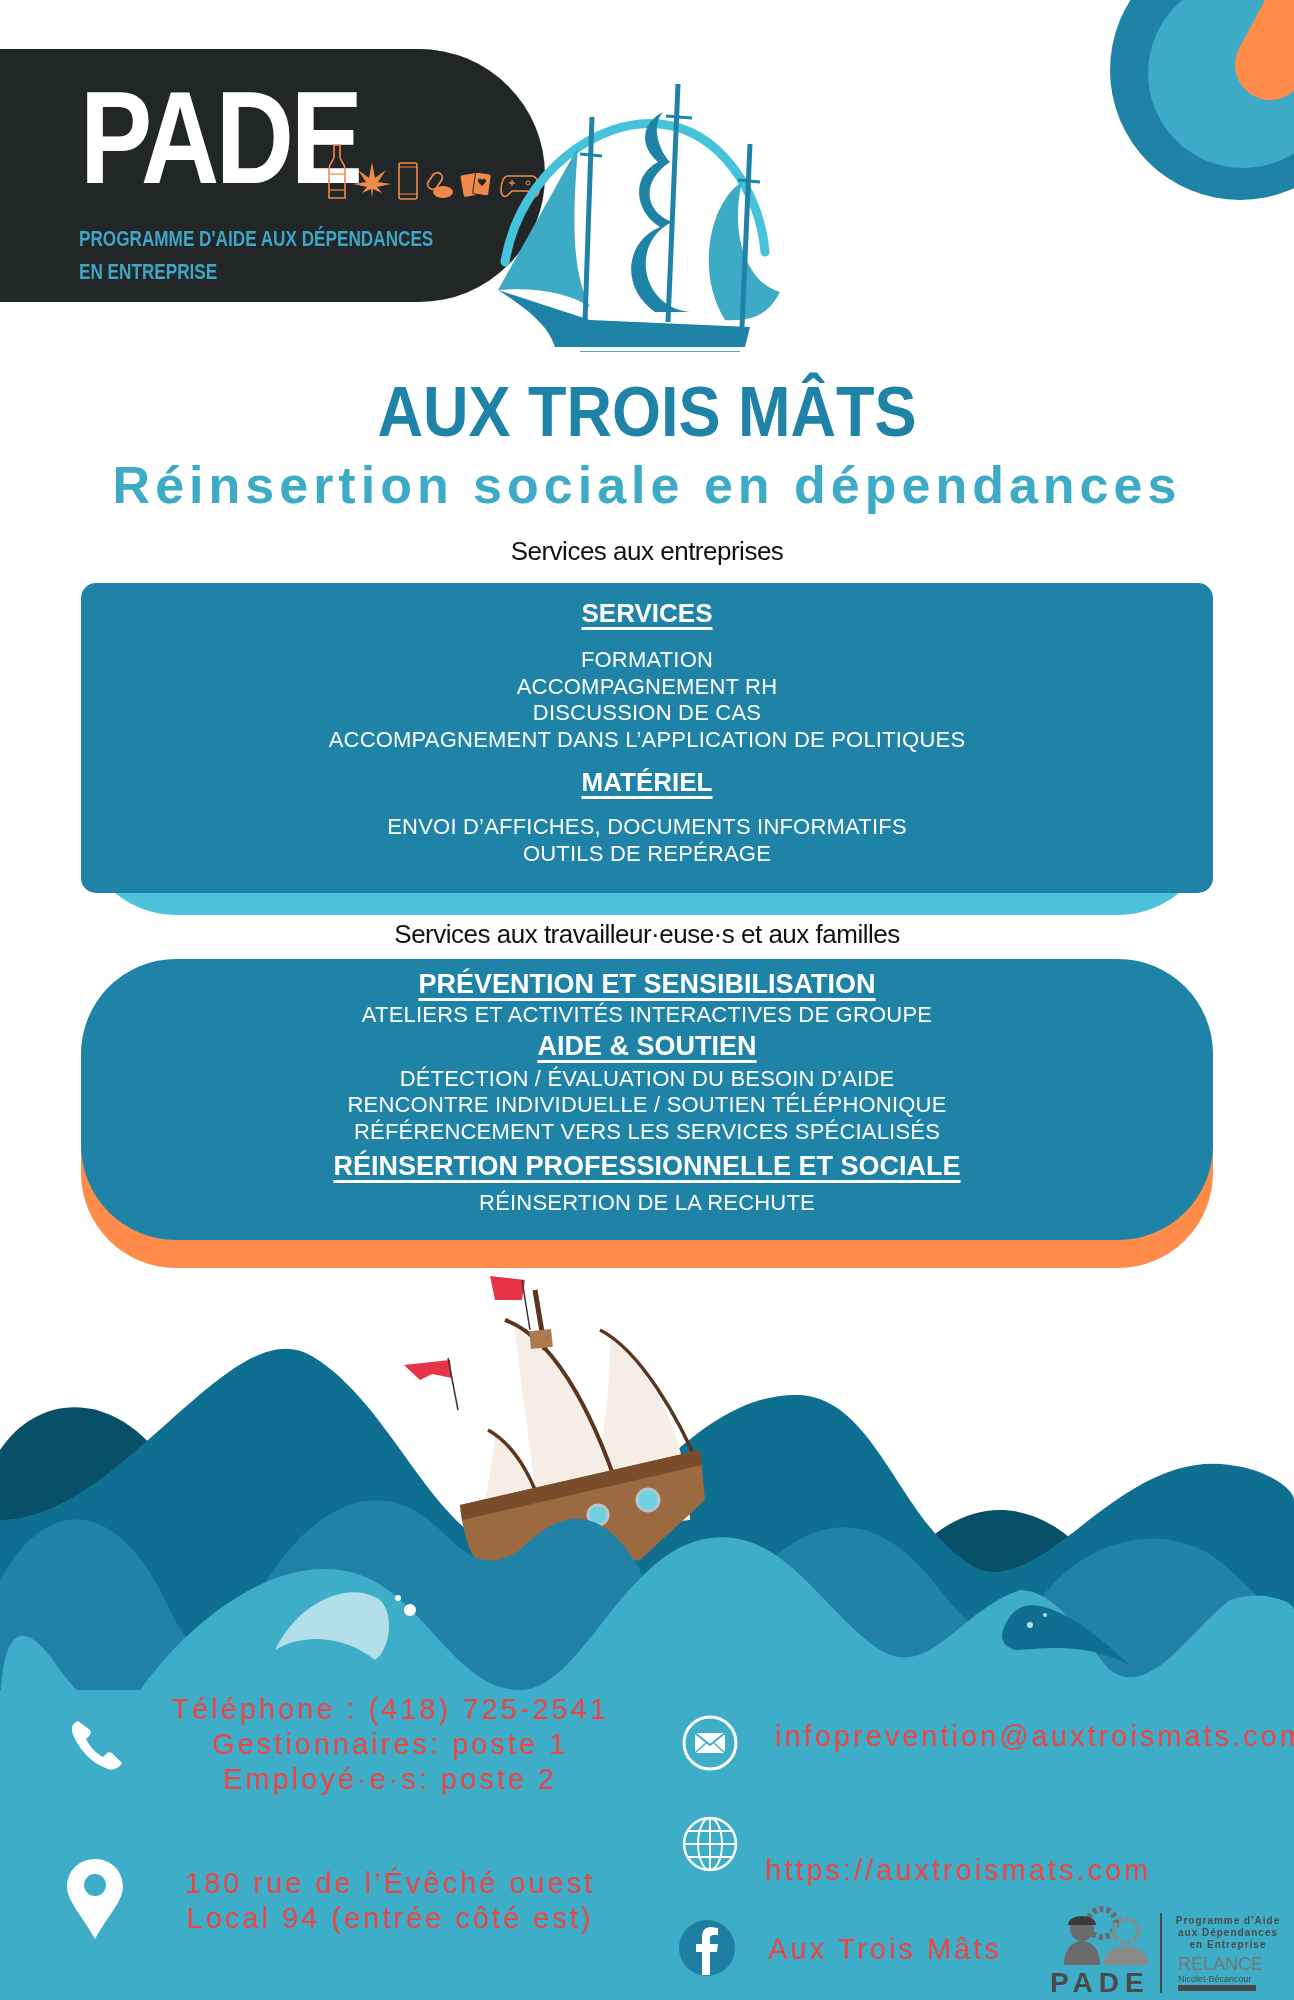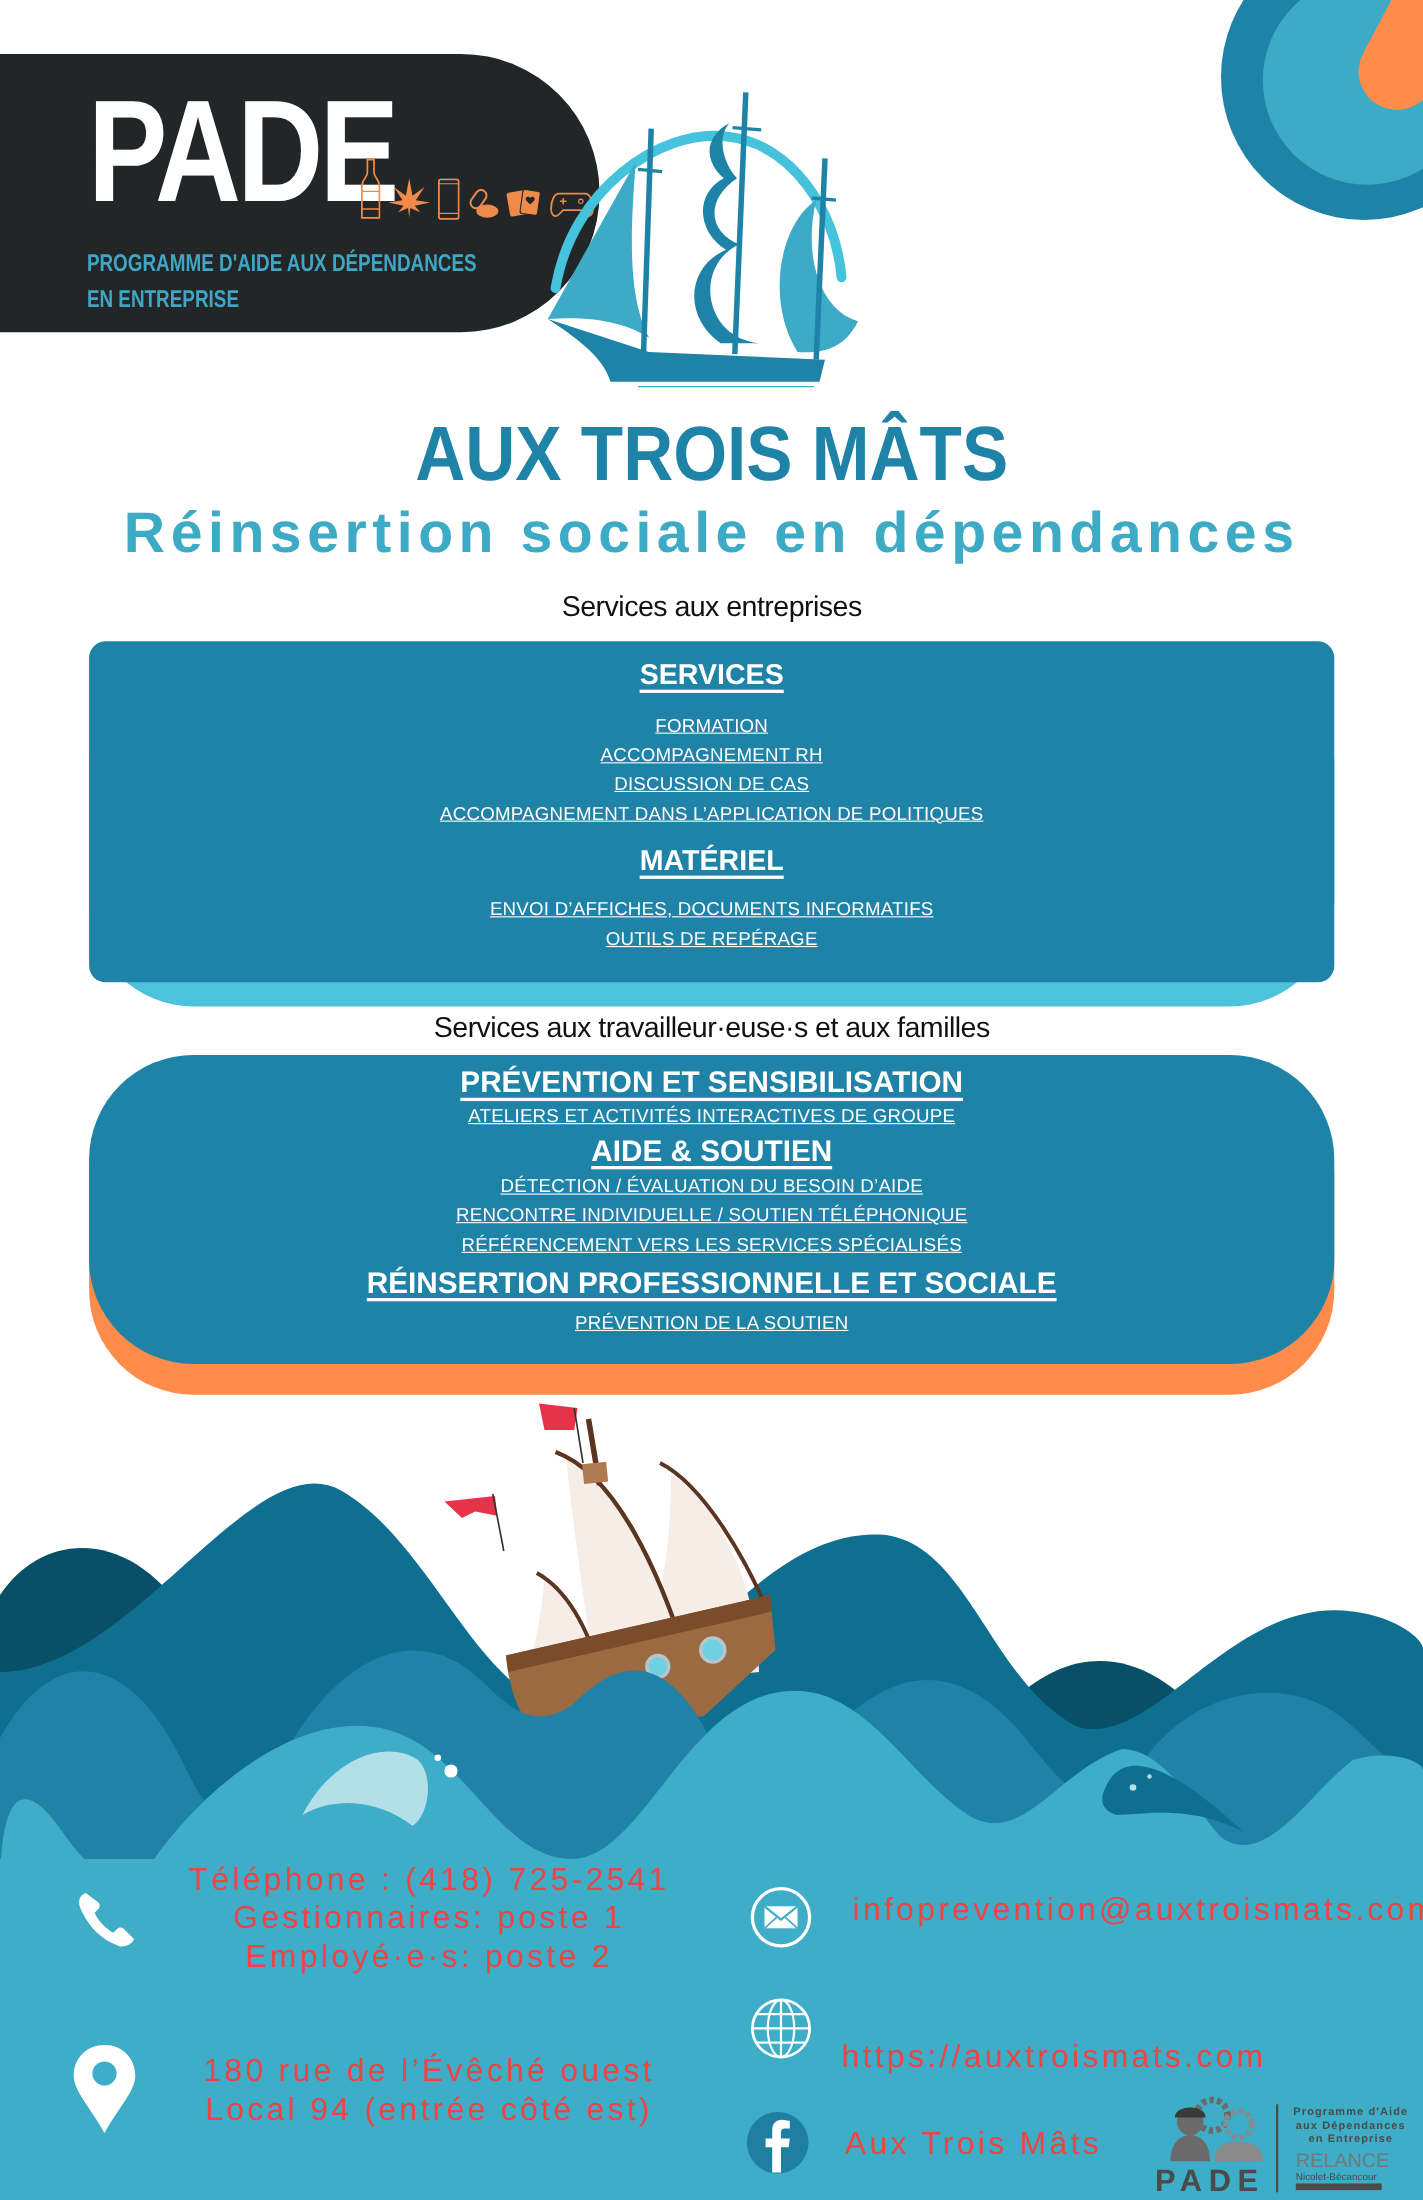--- a/index.html
+++ b/index.html
@@ -25,21 +25,21 @@
     .org-subtitle { position: absolute; left: 0; width: 1294px; top: 455px; text-align: center; font-weight: 700; font-size: 52px; color: #3daac6; letter-spacing: 5px; }
     .section-heading { position: absolute; left: 0; width: 1294px; text-align: center; font-size: 26px; color: #111; letter-spacing: -0.5px; }
     .sh1 { top: 536px; }
     .sh2 { top: 919px; }
 
     
     .card-wrap { position: absolute; left: 81px; width: 1132px; }
     .card-shadow { position: absolute; left: 0; right: 0; border-radius: 95px; }
     .card { position: absolute; left: 0; right: 0; background: #1e83a6; border-radius: 95px; color: #fff; text-align: center; }
     .card h3 { font-size: 26px; font-weight: 700; text-decoration: underline; text-decoration-thickness: 3px; text-underline-offset: 5px; letter-spacing: 0; }
-    .card p { font-size: 17px; line-height: 26.5px; letter-spacing: 0.2px; text-decoration: underline; }
+    .card p { font-size: 22px; line-height: 26.5px; letter-spacing: 0.2px; }
 
     .card1-wrap { top: 583px; height: 332px; }
     .card1-wrap .card-shadow { top: 14px; height: 318px; background: #4cc3da; }
     .card1-wrap .card { top: 0; height: 310px; padding-top: 15px; border-radius: 15px; }
     .card1-wrap .h-services { margin-bottom: 18px; }
     .card1-wrap .h-materiel { margin-top: 14px; margin-bottom: 16px; }
 
     .card2-wrap { top: 959px; height: 309px; }
     .card2-wrap .card-shadow { top: 14px; height: 295px; background: #ff8c4a; }
     .card2-wrap .card { top: 0; height: 281px; padding-top: 10px; }
@@ -151,21 +151,21 @@
 <div class="card-wrap card2-wrap">
   <div class="card-shadow"></div>
   <div class="card">
     <h3>PRÉVENTION ET SENSIBILISATION</h3>
     <p class="gap-s">ATELIERS ET ACTIVITÉS INTERACTIVES DE GROUPE</p>
     <h3>AIDE &amp; SOUTIEN</h3>
     <p style="margin-top:4px">DÉTECTION / ÉVALUATION DU BESOIN D’AIDE</p>
     <p>RENCONTRE INDIVIDUELLE / SOUTIEN TÉLÉPHONIQUE</p>
     <p>RÉFÉRENCEMENT VERS LES SERVICES SPÉCIALISÉS</p>
     <h3 class="gap-m">RÉINSERTION PROFESSIONNELLE ET SOCIALE</h3>
-    <p>PRÉVENTION DE LA SOUTIEN</p>
+    <p>RÉINSERTION DE LA RECHUTE</p>
   </div>
 </div>
 
 <svg class="sea" viewBox="0 0 1294 470" preserveAspectRatio="none">
   <path d="M0 180 C 40 120, 120 120, 170 200 L 170 470 L 0 470 Z" fill="#084f68"></path>
   <path d="M900 300 C 960 220, 1040 220, 1100 300 L 1100 470 L 900 470 Z" fill="#084f68"></path>
   <path d="M0 250 C 120 250, 230 40, 310 85 C 380 125, 420 230, 480 270 L 520 290 C 600 300, 680 120, 800 125 C 880 130, 900 260, 980 300 C 1050 320, 1120 180, 1230 195 C 1270 200, 1294 220, 1294 230 L 1294 470 L 0 470 Z" fill="#0f6f91"></path>
 
   <g>
     <path d="M610 70 C 650 95, 690 170, 690 250 L 575 262 C 600 200, 610 140, 610 70 Z" fill="#f5ede6"></path>

